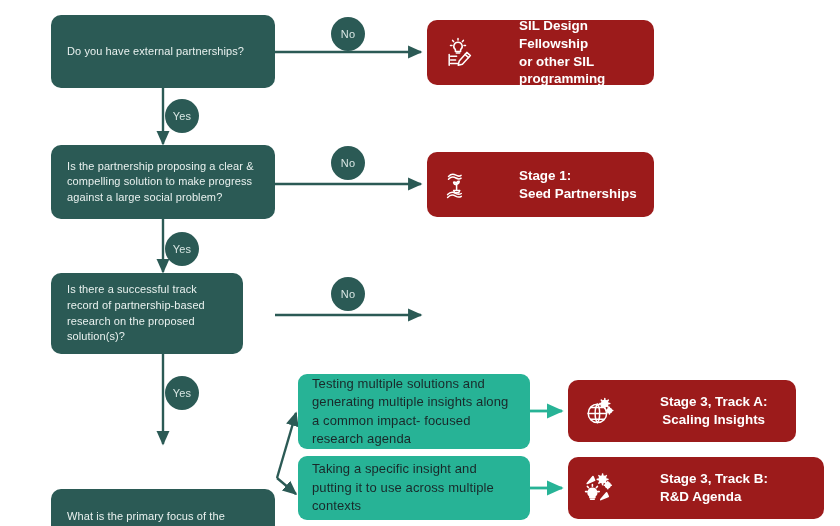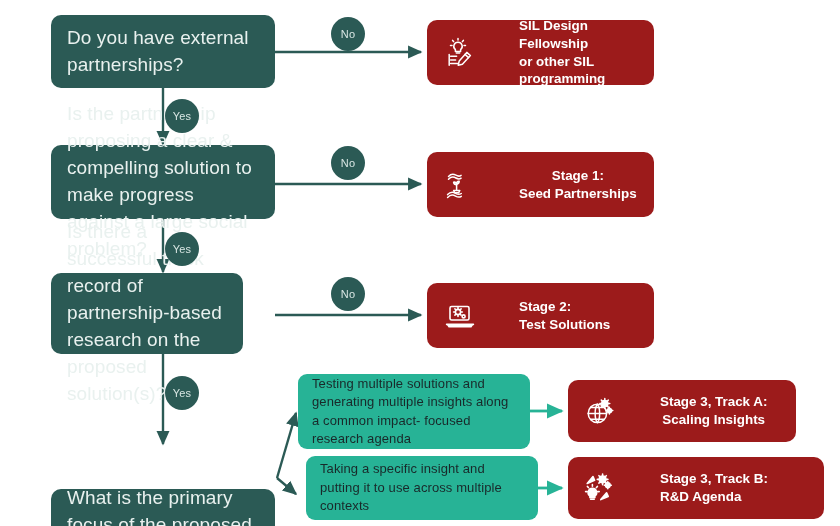--- a/index.html
+++ b/index.html
@@ -30,21 +30,21 @@
   .node {
     position: absolute;
     box-sizing: border-box;
     border-radius: 10px;
     display: flex;
     align-items: center;
   }
   .node.question {
     background: #2b5a55;
     color: #e9f1ef;
-    font-size: 19px;
+    font-size: 11px;
     line-height: 1.42;
     padding: 12px 16px;
     letter-spacing: .1px;
   }
   .node.outcome {
     background: #9c1b1b;
     color: #ffffff;
     font-weight: bold;
     font-size: 13.4px;
     line-height: 1.32;
@@ -146,51 +146,37 @@
         <path d="M7.6 20.2h6M7.6 24h5M7.6 27.6h7"></path>
         <path d="M6.2 18.6v10.6"></path>
         <path d="M23.8 16.4l3.6 3.2-8 8.6-4.2 1 1-4.2z"></path>
         <path d="M22 18.4l3.6 3.2"></path>
       </svg>
     </span>
     <span class="label">SIL Design Fellowship
 or other SIL programming</span>
   </div>
 
-  <div class="node outcome" style="left:427px; top:152px; width:227px; height:65px;text-align:center;">
+  <div class="node outcome" style="left:427px; top:152px; width:227px; height:65px;">
     <span class="icon-wrap">
       <svg width="34" height="34" viewBox="0 0 34 34" fill="none" stroke="#ffffff" stroke-width="1.5" stroke-linecap="round" stroke-linejoin="round">
         <path d="M5.5 8.4c2.2-2.4 5-2.6 7.4-1.2 2 1.2 3.6 1.3 5.2.2"></path>
         <path d="M5.5 11.2c2.2-2.4 5-2.6 7.4-1.2 2 1.2 3.6 1.3 5.2.2"></path>
         <path d="M13.6 14.6v7.2"></path>
         <path d="M13.6 16.8c-1.6 0-2.8-1-3-2.6 1.8-.5 3 .6 3 2.6z"></path>
         <path d="M13.6 16.2c1.6-.2 2.6-1.3 2.6-2.9-1.8-.3-2.8 1-2.6 2.9z"></path>
         <path d="M10.6 22.4h6.2l-1.1 2.4h-4z"></path>
         <path d="M4.6 26.6c2.4-2.6 5.4-2.8 8-1.3 2.2 1.3 3.9 1.4 5.7.2"></path>
         <path d="M4.6 29.4c2.4-2.6 5.4-2.8 8-1.3 2.2 1.3 3.9 1.4 5.7.2"></path>
       </svg>
     </span>
     <span class="label">Stage 1:
 Seed Partnerships</span>
   </div>
 
-  <div class="node outcome" style="left:427px; top:283px; width:227px; height:65px;">
-    <span class="icon-wrap">
-      <svg width="34" height="34" viewBox="0 0 34 34" fill="none" stroke="#ffffff" stroke-width="1.6" stroke-linecap="round" stroke-linejoin="round">
-        <rect x="7" y="7.5" width="19" height="13.5" rx="1.6"></rect>
-        <path d="M3.6 25.4h26.8l-2 3.2H5.6z" fill="#ffffff" stroke="none"></path>
-        <path d="M3.6 25.4h26.8"></path>
-        <circle cx="15" cy="13" r="2.6"></circle>
-        <path d="M15 8.6v1.2M15 16.2v1.2M10.6 13h1.2M18.2 13h1.2M11.9 9.9l.85.85M17.25 15.25l.85.85M18.1 9.9l-.85.85M12.75 15.25l-.85.85"></path>
-        <circle cx="20.6" cy="17.4" r="1.5"></circle>
-      </svg>
-    </span>
-    <span class="label">Stage 2:
-Test Solutions</span>
-  </div>
 
   <div class="node outcome" style="left:568px; top:380px; width:228px; height:62px;text-align:center;">
     <span class="icon-wrap">
       <svg width="34" height="34" viewBox="0 0 34 34" fill="none" stroke="#ffffff" stroke-width="1.5" stroke-linecap="round" stroke-linejoin="round">
         <circle cx="13.4" cy="19.4" r="9.2"></circle>
         <path d="M4.2 19.4h18.4"></path>
         <path d="M7 13.6h12.8M7 25.2h12.8"></path>
         <path d="M13.4 10.2c3 3.6 3 14.8 0 18.4M13.4 10.2c-3 3.6-3 14.8 0 18.4"></path>
         <circle cx="20.8" cy="9.6" r="3.1" fill="#ffffff" stroke="#ffffff"></circle>
         <path d="M20.8 4.6v1.4M20.8 13.2v1.4M15.8 9.6h1.4M24.4 9.6h1.4M17.3 6.1l1 1M23.3 12.1l1 1M24.3 6.1l-1 1M18.3 12.1l-1 1"></path>
@@ -217,21 +203,21 @@
       </svg>
     </span>
     <span class="label">Stage 3, Track B:
 R&amp;D Agenda</span>
   </div>
 
   <div class="node branch" style="left:298px; top:374px; width:232px; height:75px;">
     <span class="txt">Testing multiple solutions and generating multiple insights along a common impact- focused research agenda</span>
   </div>
 
-  <div class="node branch" style="left:306px; top:456px; width:232px; height:64px;">
+  <div class="node branch" style="left:298px; top:456px; width:232px; height:64px;">
     <span class="txt">Taking a specific insight and putting it to use across multiple contexts</span>
   </div>
 
   <div class="badge" style="left:331px; top:17px;">
     <span>No</span>
   </div>
   <div class="badge" style="left:331px; top:146px;">
     <span>No</span>
   </div>
   <div class="badge" style="left:331px; top:277px;">

